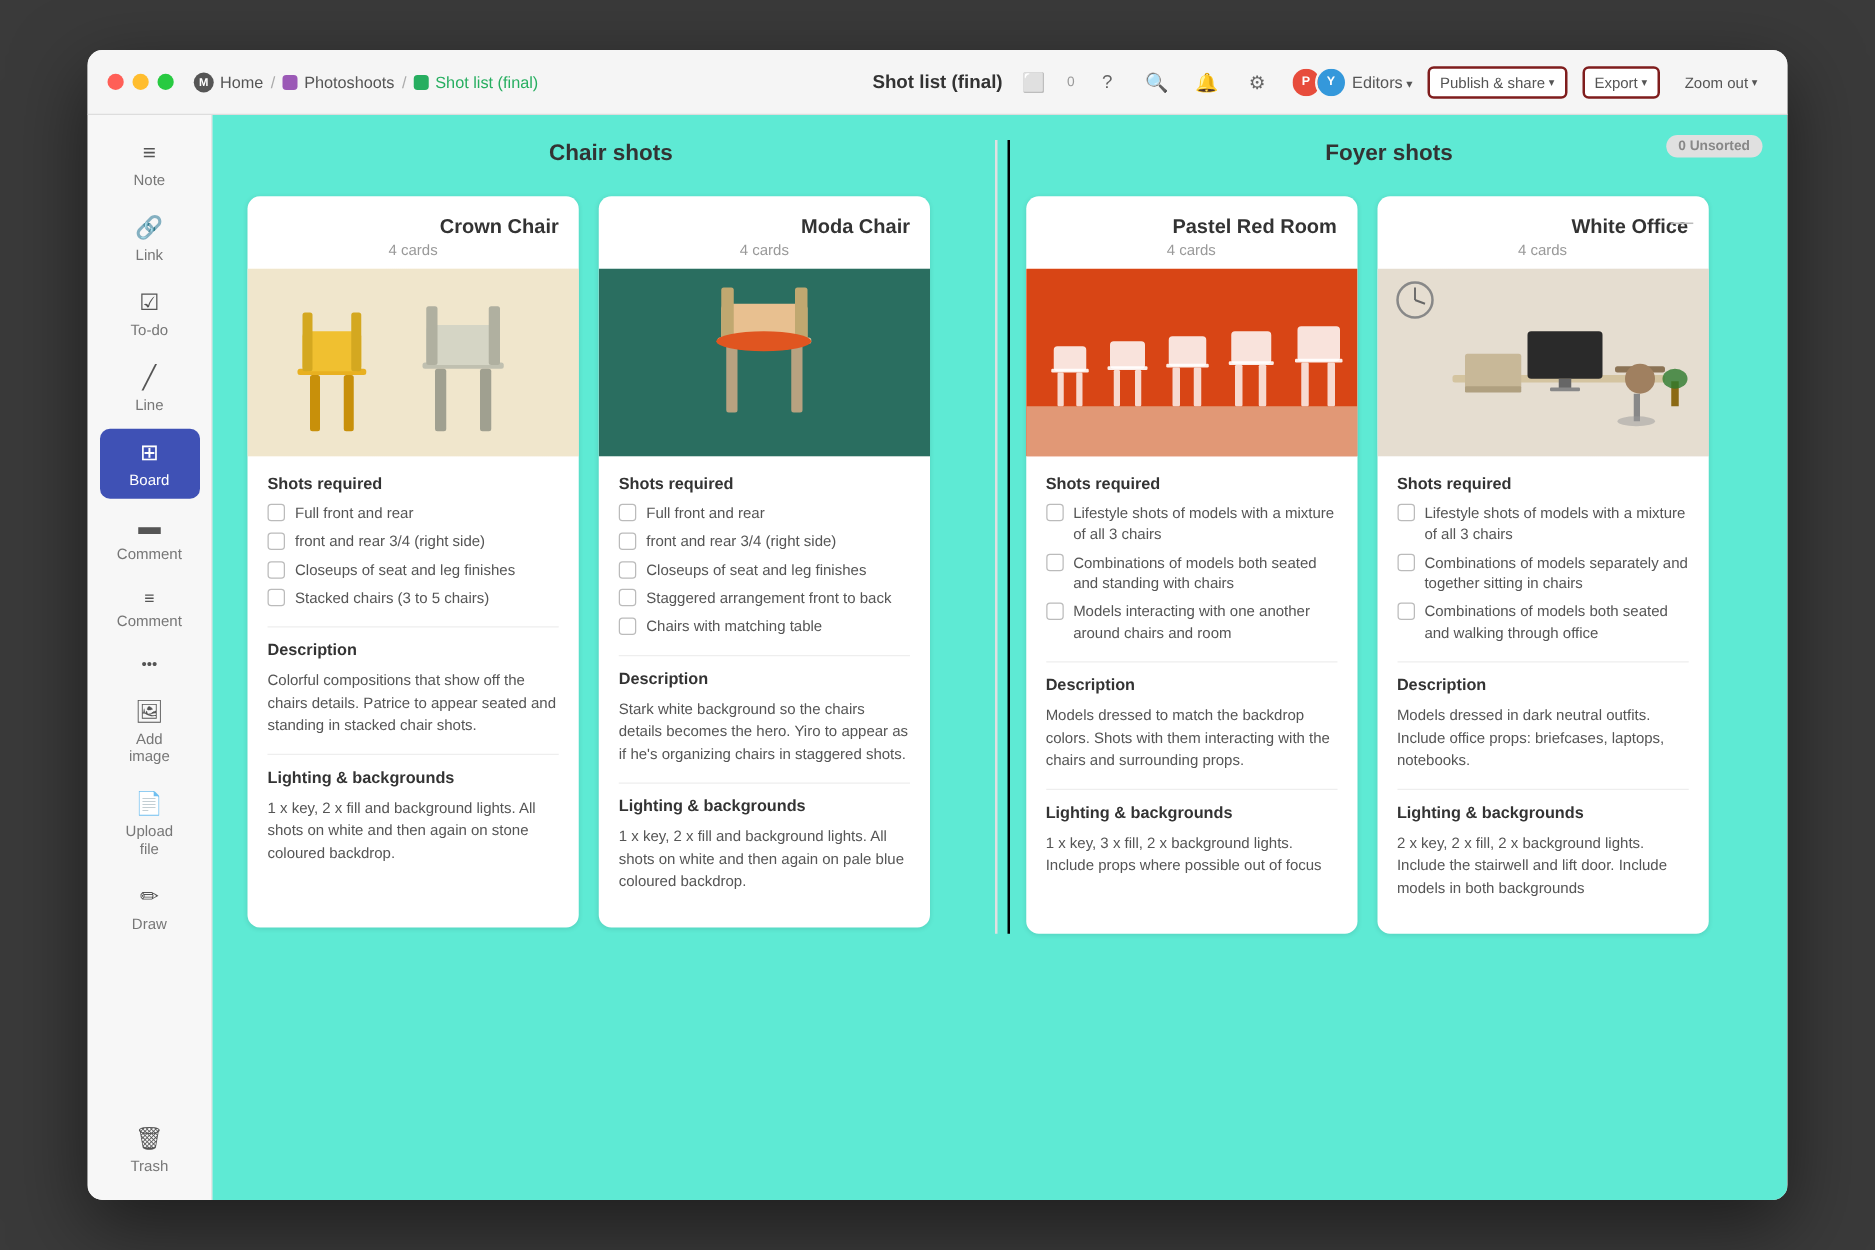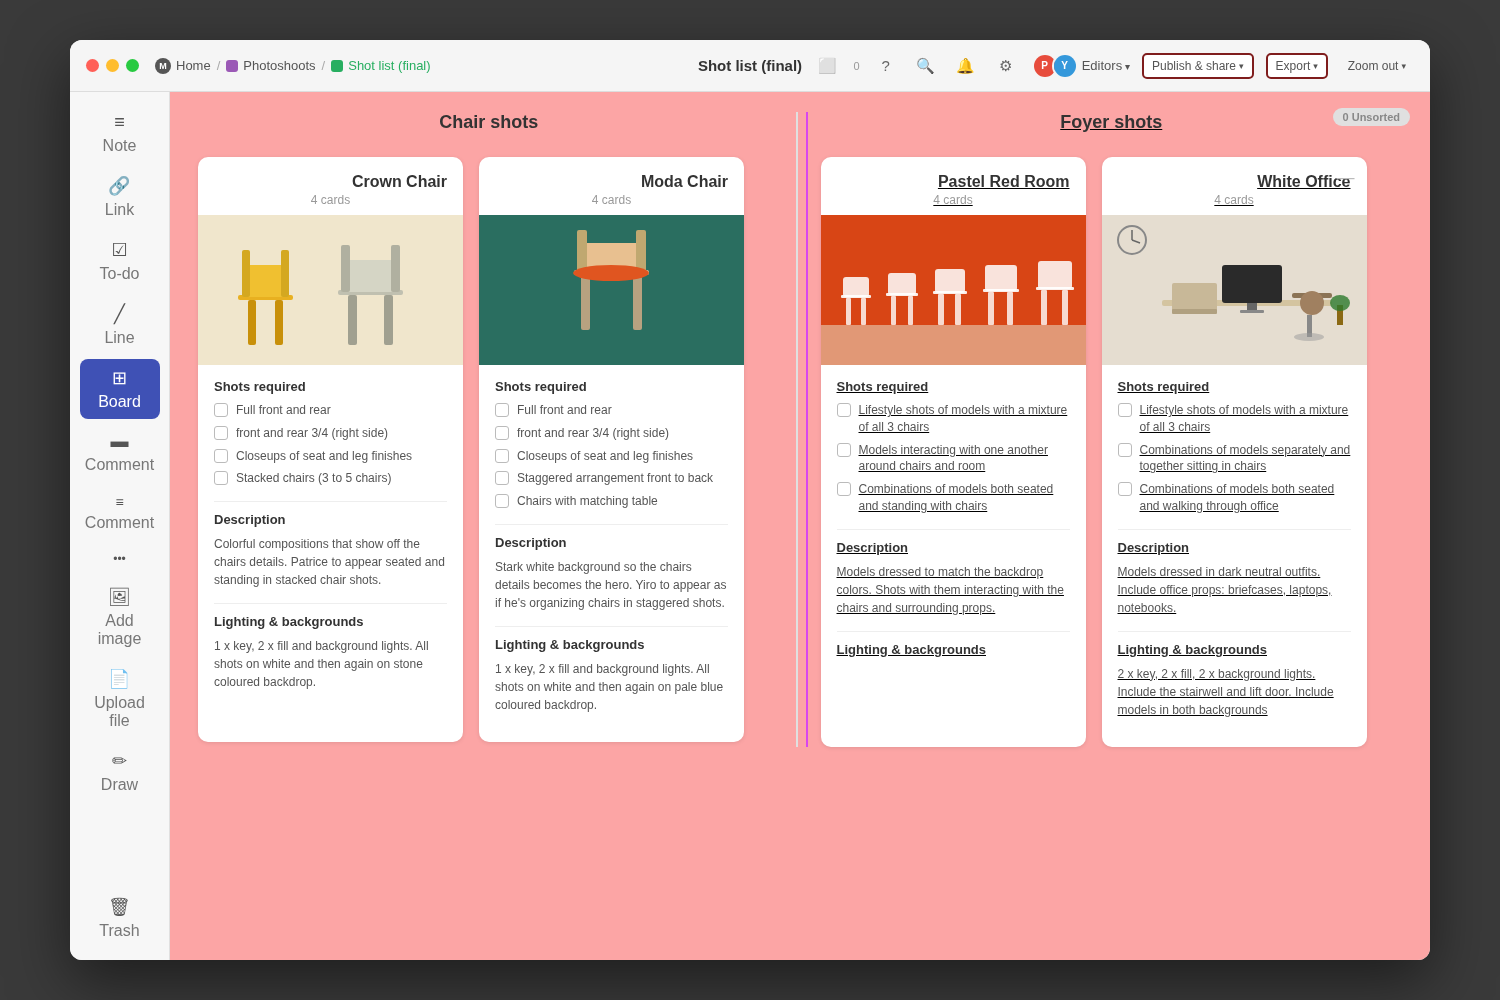--- a/index.html
+++ b/index.html
@@ -78,30 +78,30 @@
       padding: 12px 0; gap: 4px;
       border-right: 1px solid #e0e0e0;
       flex-shrink: 0;
     }
     .sidebar-item {
       display: flex; flex-direction: column; align-items: center;
       gap: 4px; padding: 8px 12px; border-radius: 8px;
       cursor: pointer; width: 80px;
     }
     .sidebar-icon { font-size: 18px; color: #555; }
-    .sidebar-label { font-size: 16px; color: #777; text-align: center; }
+    .sidebar-label { font-size: 12px; color: #777; text-align: center; }
     .sidebar-spacer { flex: 1; }
     .sidebar-item-board { background: #3f51b5; }
     .sidebar-item-board .sidebar-icon { color: white; }
     .sidebar-item-board .sidebar-label { color: white; }
 
     
     .main {
       flex: 1; overflow-x: auto; overflow-y: auto;
-      background: #fca5a5; padding: 20px;
+      background: #5eead4; padding: 20px;
     }
 
     
     .board-container { display: flex; gap: 0; min-width: 1100px; }
     .board-section { flex: 1; }
     .section-header {
       text-align: center; font-size: 18px; font-weight: 600; color: #333;
       margin-bottom: 16px; padding-bottom: 8px;
     }
     .section-header.right { display: flex; align-items: center; justify-content: center; position: relative; }
@@ -141,21 +141,21 @@
     .divider { height: 1px; background: #eee; margin: 10px 0; }
 
     .desc-text { font-size: 12px; color: #555; line-height: 1.5; margin-top: 6px; margin-bottom: 14px; }
 
     
     .img-crown { background: linear-gradient(135deg, #f5e6c8 0%, #e8d5b0 100%); display: flex; align-items: center; justify-content: center; position: relative; overflow: hidden; }
     .img-moda { background: linear-gradient(135deg, #2d7a6b 0%, #1a5a4a 100%); display: flex; align-items: center; justify-content: center; position: relative; overflow: hidden; }
     .img-pastel { background: linear-gradient(135deg, #e8541a 0%, #c04010 100%); display: flex; align-items: center; justify-content: center; position: relative; overflow: hidden; }
     .img-office { background: linear-gradient(135deg, #e8e0d5 0%, #d5c8b8 100%); display: flex; align-items: center; justify-content: center; position: relative; overflow: hidden; }
 
-    .board-right-section { border-left: 2px solid #d946ef; padding-left: 5px; text-decoration: underline; }
+    .board-right-section { border-left: 2px solid #000000; padding-left: 5px; }
 
     .section-divider { width: 2px; background: #e0e0e0; margin: 0 8px; }
   </style>
 </head>
 <body>
 
 <div class="window">
 
   <div class="titlebar">
     <div class="traffic-lights">
@@ -421,32 +421,33 @@
               </div>
               <div class="card-body">
                 <div class="section-title">Shots required</div>
                 <ul class="checklist">
                   <li>
                     <div class="checkbox"></div>
                     <span>Lifestyle shots of models with a mixture of all 3 chairs</span>
                   </li>
                   <li>
                     <div class="checkbox"></div>
+                    <span>Combinations of models both seated and standing with chairs</span>
+                  </li>
+                  <li>
+                    <div class="checkbox"></div>
                     <span>Models interacting with one another around chairs and room</span>
-                  </li>
-                  <li>
-                    <div class="checkbox"></div>
-                    <span>Combinations of models both seated and standing with chairs</span>
                   </li>
                 </ul>
                 <div class="divider"></div>
                 <div class="section-title">Description</div>
                 <div class="desc-text">Models dressed to match the backdrop colors. Shots with them interacting with the chairs and surrounding props.</div>
                 <div class="divider"></div>
                 <div class="section-title">Lighting &amp; backgrounds</div>
+                <div class="desc-text">1 x key, 3 x fill, 2 x background lights. Include props where possible out of focus</div>
               </div>
             </div>
 
             <div class="card" style="position:relative;">
               <div style="position:absolute;top:10px;right:12px;color:#bbb;font-size:18px;cursor:pointer;">—</div>
               <div class="card-header">
                 <div class="card-title">White Office</div>
                 <div class="card-subtitle">4 cards</div>
               </div>
               <div class="card-image img-office">

